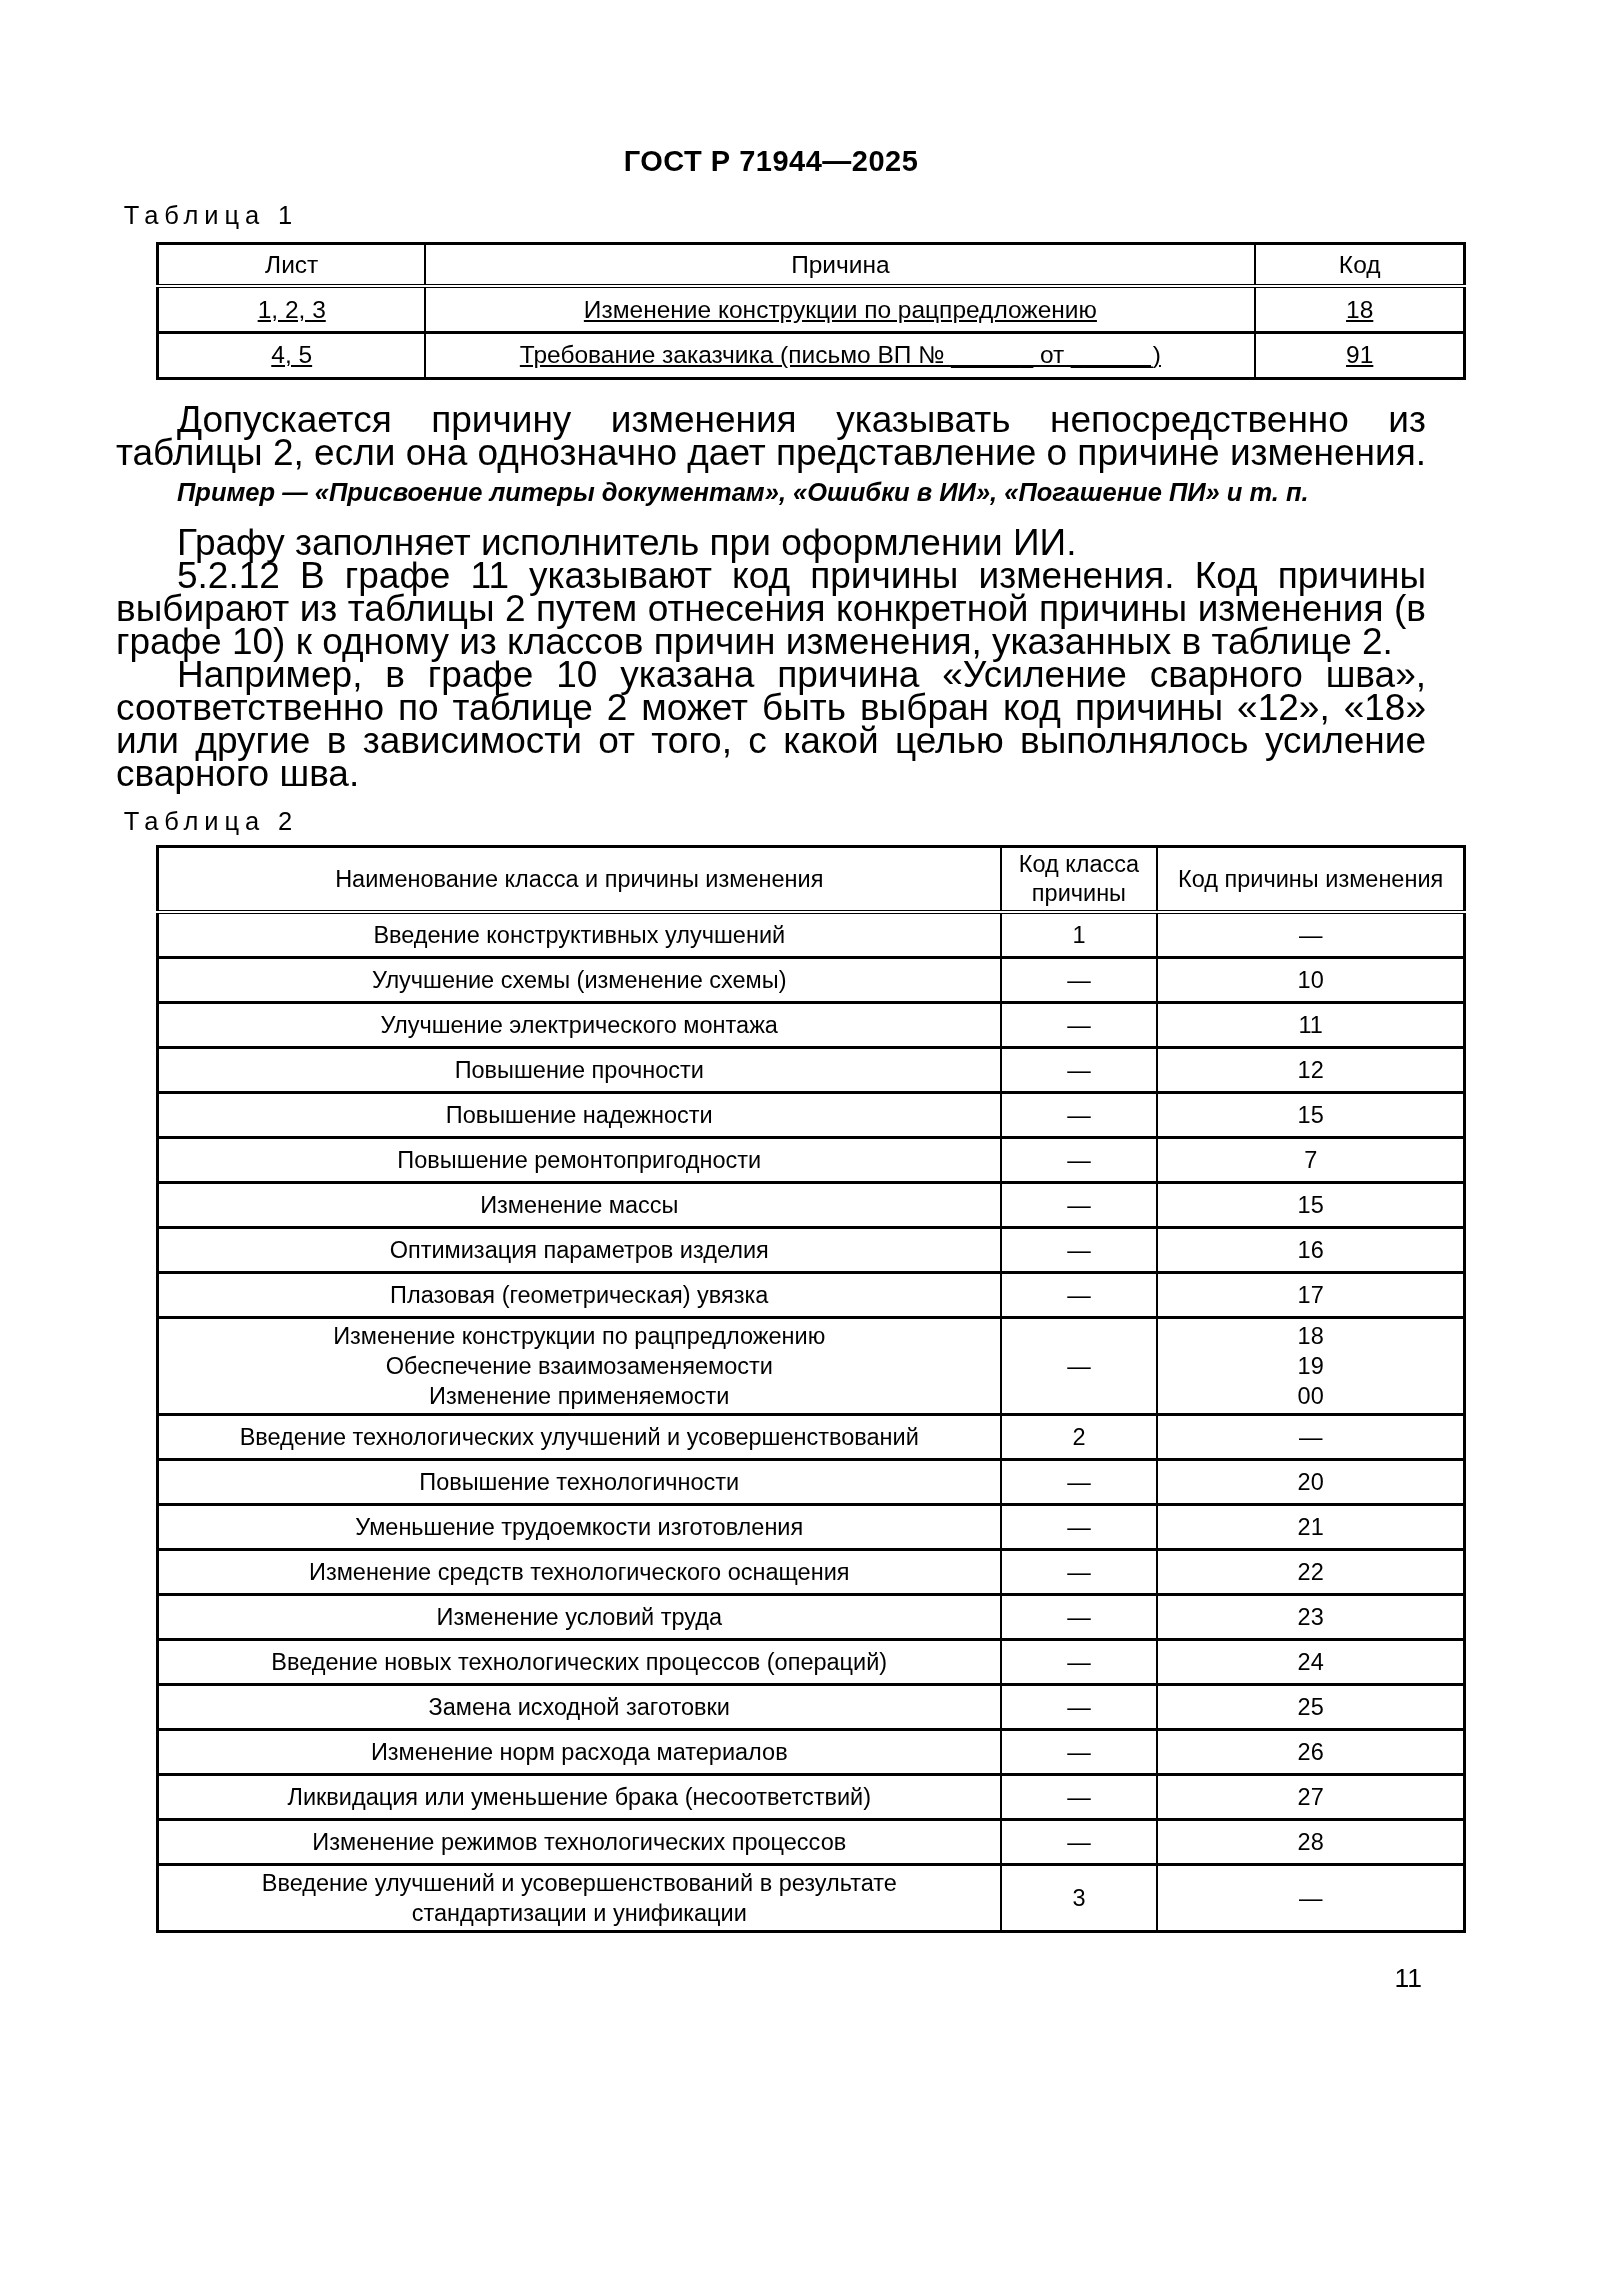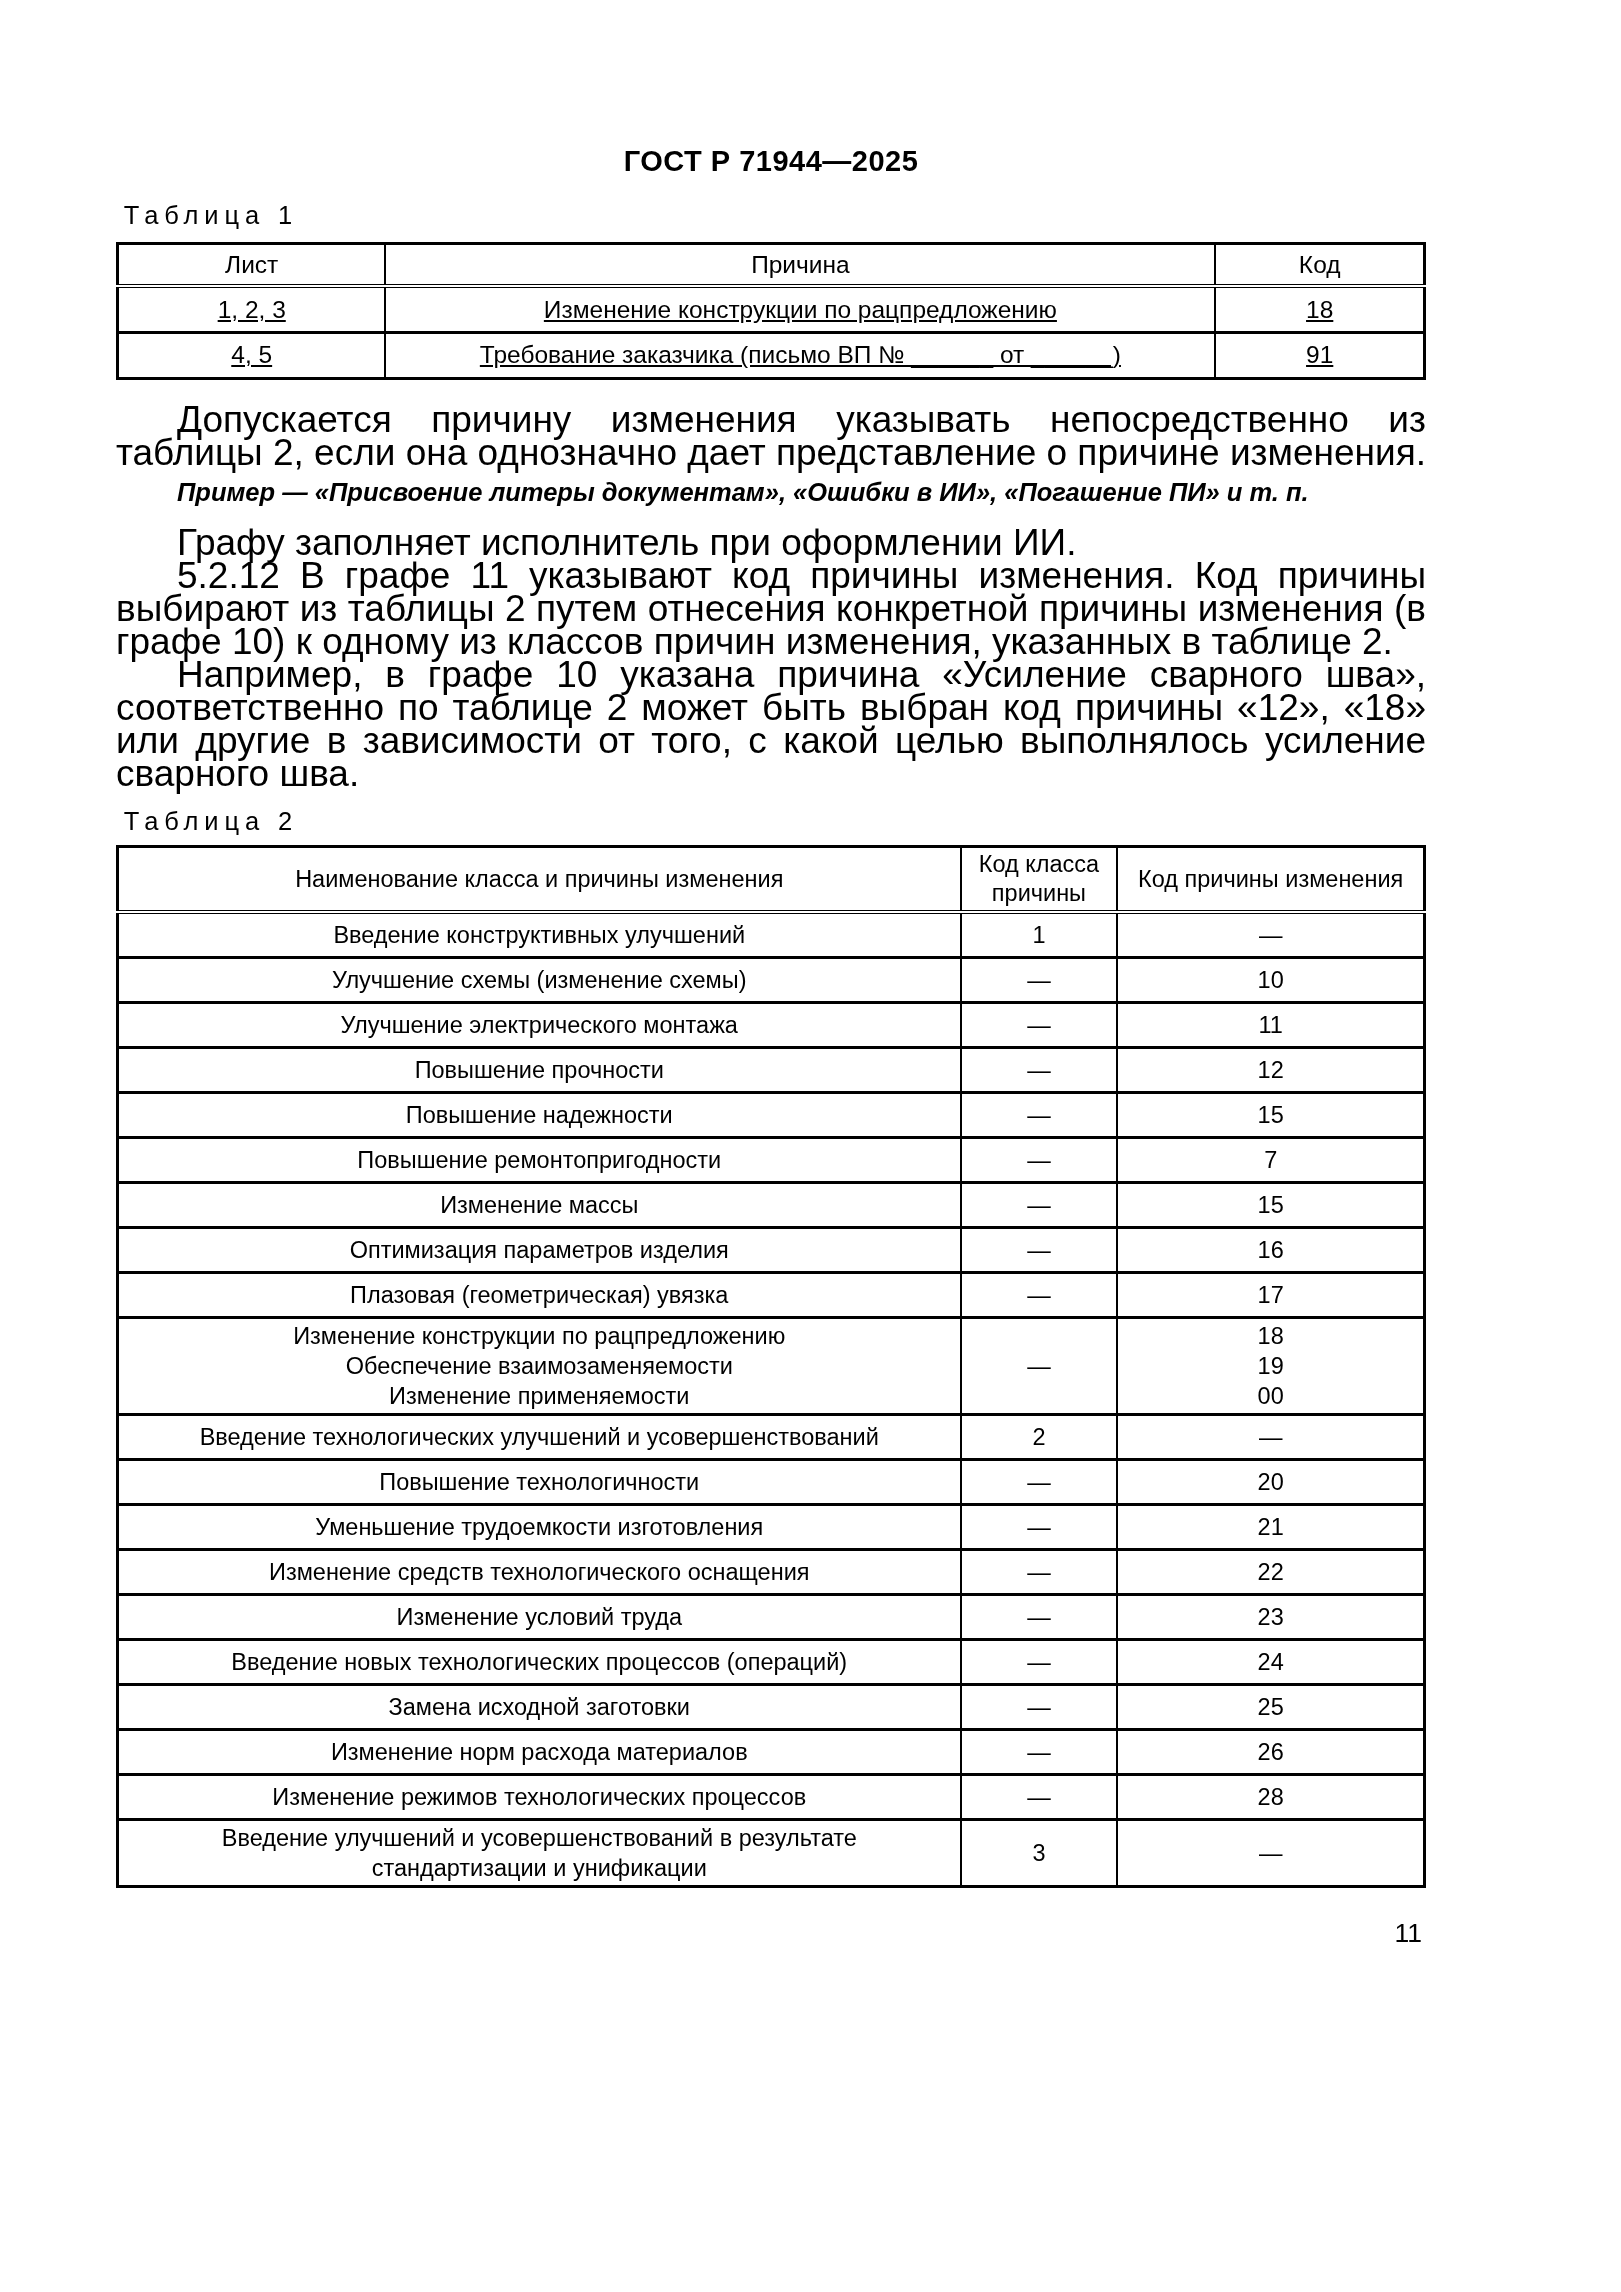--- a/index.html
+++ b/index.html
@@ -27,20 +27,21 @@
     margin-left:7.8px;
   }
   .label-t1 { margin-top:23px; margin-bottom:11.8px; }
   .label-t2 { margin-top:17.6px; margin-bottom:8.8px; }
 
   table {
     width:100%;
     border-collapse:collapse;
     border:3.9px solid #000;
     table-layout:fixed;
+    margin-left:40px;
   }
   th, td {
     border-left:2px solid #000;
     border-right:2px solid #000;
     text-align:center;
     vertical-align:middle;
     padding:2px 9.8px;
     white-space:pre-line;
   }
   thead th {
@@ -223,20 +224,25 @@
           <td>Замена исходной заготовки</td>
           <td>—</td>
           <td>25</td>
         </tr>
         <tr>
           <td>Изменение норм расхода материалов</td>
           <td>—</td>
           <td>26</td>
         </tr>
         <tr>
+          <td>Ликвидация или уменьшение брака (несоответствий)</td>
+          <td>—</td>
+          <td>27</td>
+        </tr>
+        <tr>
           <td>Изменение режимов технологических процессов</td>
           <td>—</td>
           <td>28</td>
         </tr>
         <tr>
           <td>Введение улучшений и усовершенствований в результате
 стандартизации и унификации</td>
           <td>3</td>
           <td>—</td>
         </tr>

